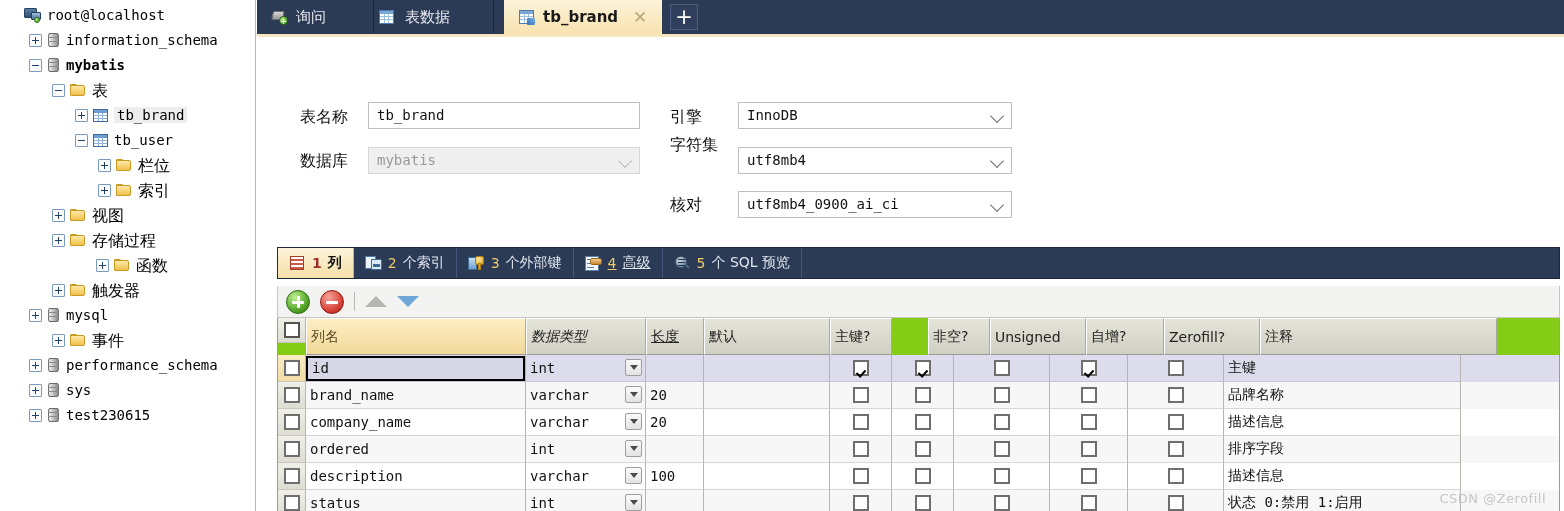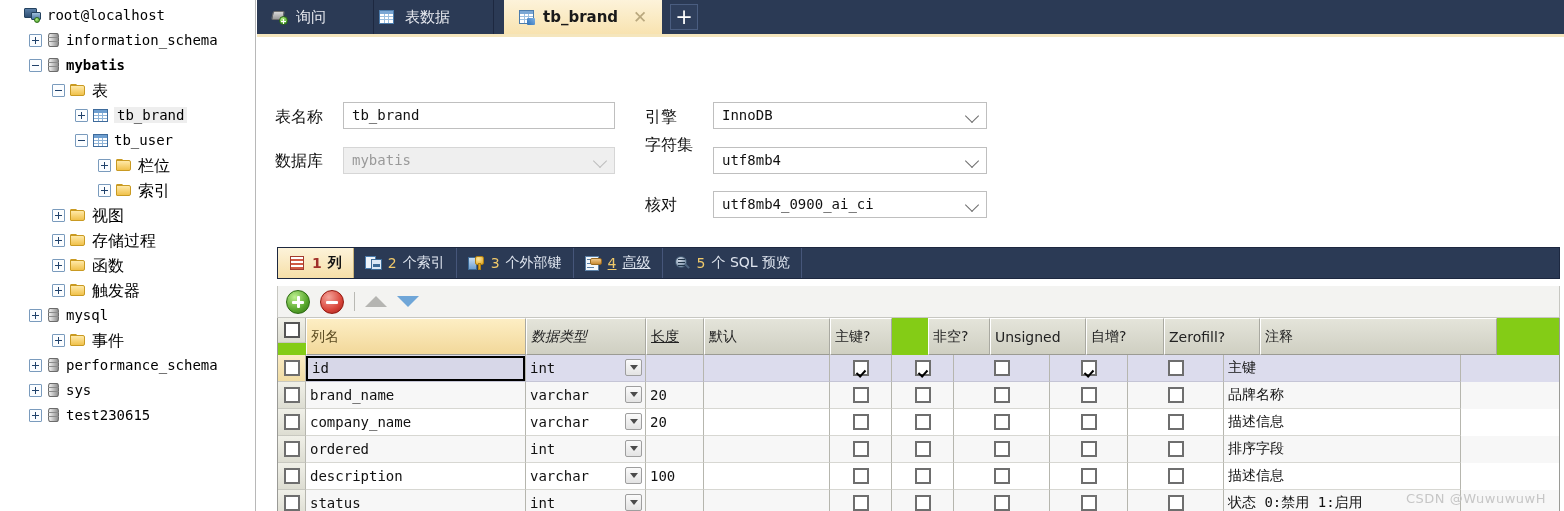--- a/index.html
+++ b/index.html
@@ -122,21 +122,21 @@
   .ti-grid .hdr{position:absolute;left:2px;top:2px;width:13px;height:3px;background:#7ba7d4;}
   .ti-grid .v{position:absolute;top:5px;width:1px;height:9px;background:#9dc0e0;}
   .ti-grid .h{position:absolute;left:2px;width:13px;height:1px;background:#9dc0e0;}
 
   .ti-grid2 .pen{position:absolute;left:9px;top:9px;width:8px;height:7px;
      background:linear-gradient(45deg,#2d6fb5,#7fb2e6);transform:rotate(0deg);border-radius:1px;}
 
   .content{position:relative;background:#fff;height:474px;}
 
   
-  .form{position:relative;height:150px;}
+  .form{position:relative;height:150px;margin-left:25px;}
   .fld-label{
     position:absolute;font-family:"DejaVu Sans","Liberation Sans",sans-serif;
     font-size:16px;color:#111;white-space:nowrap;
   }
   .fld{
     position:absolute;box-sizing:border-box;height:27px;
     border:1px solid #bfbfbf;background:#ffffff;
     font-family:"DejaVu Sans Mono","Liberation Mono",monospace;font-size:14px;color:#111;
     padding:0 8px;line-height:25px;
   }
@@ -267,21 +267,21 @@
         <div class="node" style="padding-left: 6px;"><span class="expander none"></span><span class="ic ic-server"><i class="mon"></i><i class="mon2"></i><i class="grn"></i></span><span class="lbl">root@localhost</span></div>
         <div class="node" style="padding-left: 29px;"><span class="expander plus"></span><span class="ic ic-db"><i class="cyl"></i><i class="l1"></i><i class="l2"></i></span><span class="lbl">information_schema</span></div>
         <div class="node bold" style="padding-left: 29px;"><span class="expander "></span><span class="ic ic-db"><i class="cyl"></i><i class="l1"></i><i class="l2"></i></span><span class="lbl">mybatis</span></div>
         <div class="node cjk" style="padding-left: 52px;"><span class="expander "></span><span class="ic ic-folder"><i class="tabf"></i><i class="back"></i></span><span class="lbl">表</span></div>
         <div class="node sel" style="padding-left: 75px;"><span class="expander plus"></span><span class="ic ic-table"><i class="g"></i><i class="hdr"></i><i class="v1"></i><i class="v2"></i><i class="h1"></i><i class="h2"></i></span><span class="lbl">tb_brand</span></div>
         <div class="node" style="padding-left: 75px;"><span class="expander "></span><span class="ic ic-table"><i class="g"></i><i class="hdr"></i><i class="v1"></i><i class="v2"></i><i class="h1"></i><i class="h2"></i></span><span class="lbl">tb_user</span></div>
         <div class="node cjk" style="padding-left: 98px;"><span class="expander plus"></span><span class="ic ic-folder"><i class="tabf"></i><i class="back"></i></span><span class="lbl">栏位</span></div>
         <div class="node cjk" style="padding-left: 98px;"><span class="expander plus"></span><span class="ic ic-folder"><i class="tabf"></i><i class="back"></i></span><span class="lbl">索引</span></div>
         <div class="node cjk" style="padding-left: 52px;"><span class="expander plus"></span><span class="ic ic-folder"><i class="tabf"></i><i class="back"></i></span><span class="lbl">视图</span></div>
         <div class="node cjk" style="padding-left: 52px;"><span class="expander plus"></span><span class="ic ic-folder"><i class="tabf"></i><i class="back"></i></span><span class="lbl">存储过程</span></div>
-        <div class="node cjk" style="padding-left: 52px;"><span class="expander plus"></span><span class="ic ic-folder"><i class="tabf"></i><i class="back"></i></span><span class="lbl">函数</span></div>
+        <div class="node cjk" style="padding-left: 52px; margin-left: 44px;"><span class="expander plus"></span><span class="ic ic-folder"><i class="tabf"></i><i class="back"></i></span><span class="lbl">函数</span></div>
         <div class="node cjk" style="padding-left: 52px;"><span class="expander plus"></span><span class="ic ic-folder"><i class="tabf"></i><i class="back"></i></span><span class="lbl">触发器</span></div>
         <div class="node" style="padding-left: 29px;"><span class="expander plus"></span><span class="ic ic-db"><i class="cyl"></i><i class="l1"></i><i class="l2"></i></span><span class="lbl">mysql</span></div>
         <div class="node cjk" style="padding-left: 52px;"><span class="expander plus"></span><span class="ic ic-folder"><i class="tabf"></i><i class="back"></i></span><span class="lbl">事件</span></div>
         <div class="node" style="padding-left: 29px;"><span class="expander plus"></span><span class="ic ic-db"><i class="cyl"></i><i class="l1"></i><i class="l2"></i></span><span class="lbl">performance_schema</span></div>
         <div class="node" style="padding-left: 29px;"><span class="expander plus"></span><span class="ic ic-db"><i class="cyl"></i><i class="l1"></i><i class="l2"></i></span><span class="lbl">sys</span></div>
         <div class="node" style="padding-left: 29px;"><span class="expander plus"></span><span class="ic ic-db"><i class="cyl"></i><i class="l1"></i><i class="l2"></i></span><span class="lbl">test230615</span></div>
       </div>
   </div>
 
   <div class="pane">
@@ -644,16 +644,16 @@
                 <span class="chk"></span>
               </div>
               <div class="gcell cb" style="width: 96px; flex: 0 0 96px;">
                 <span class="chk"></span>
               </div>
               <div class="gcell" style="width: 237px; flex: 0 0 237px;"></div>
             </div>
           </div>
       </div>
 
-      <div class="watermark">CSDN @WuwuwuwH</div>
+      <div class="watermark">CSDN @Zerofill</div>
     </div>
   </div>
 </div>
 
 </body></html>

